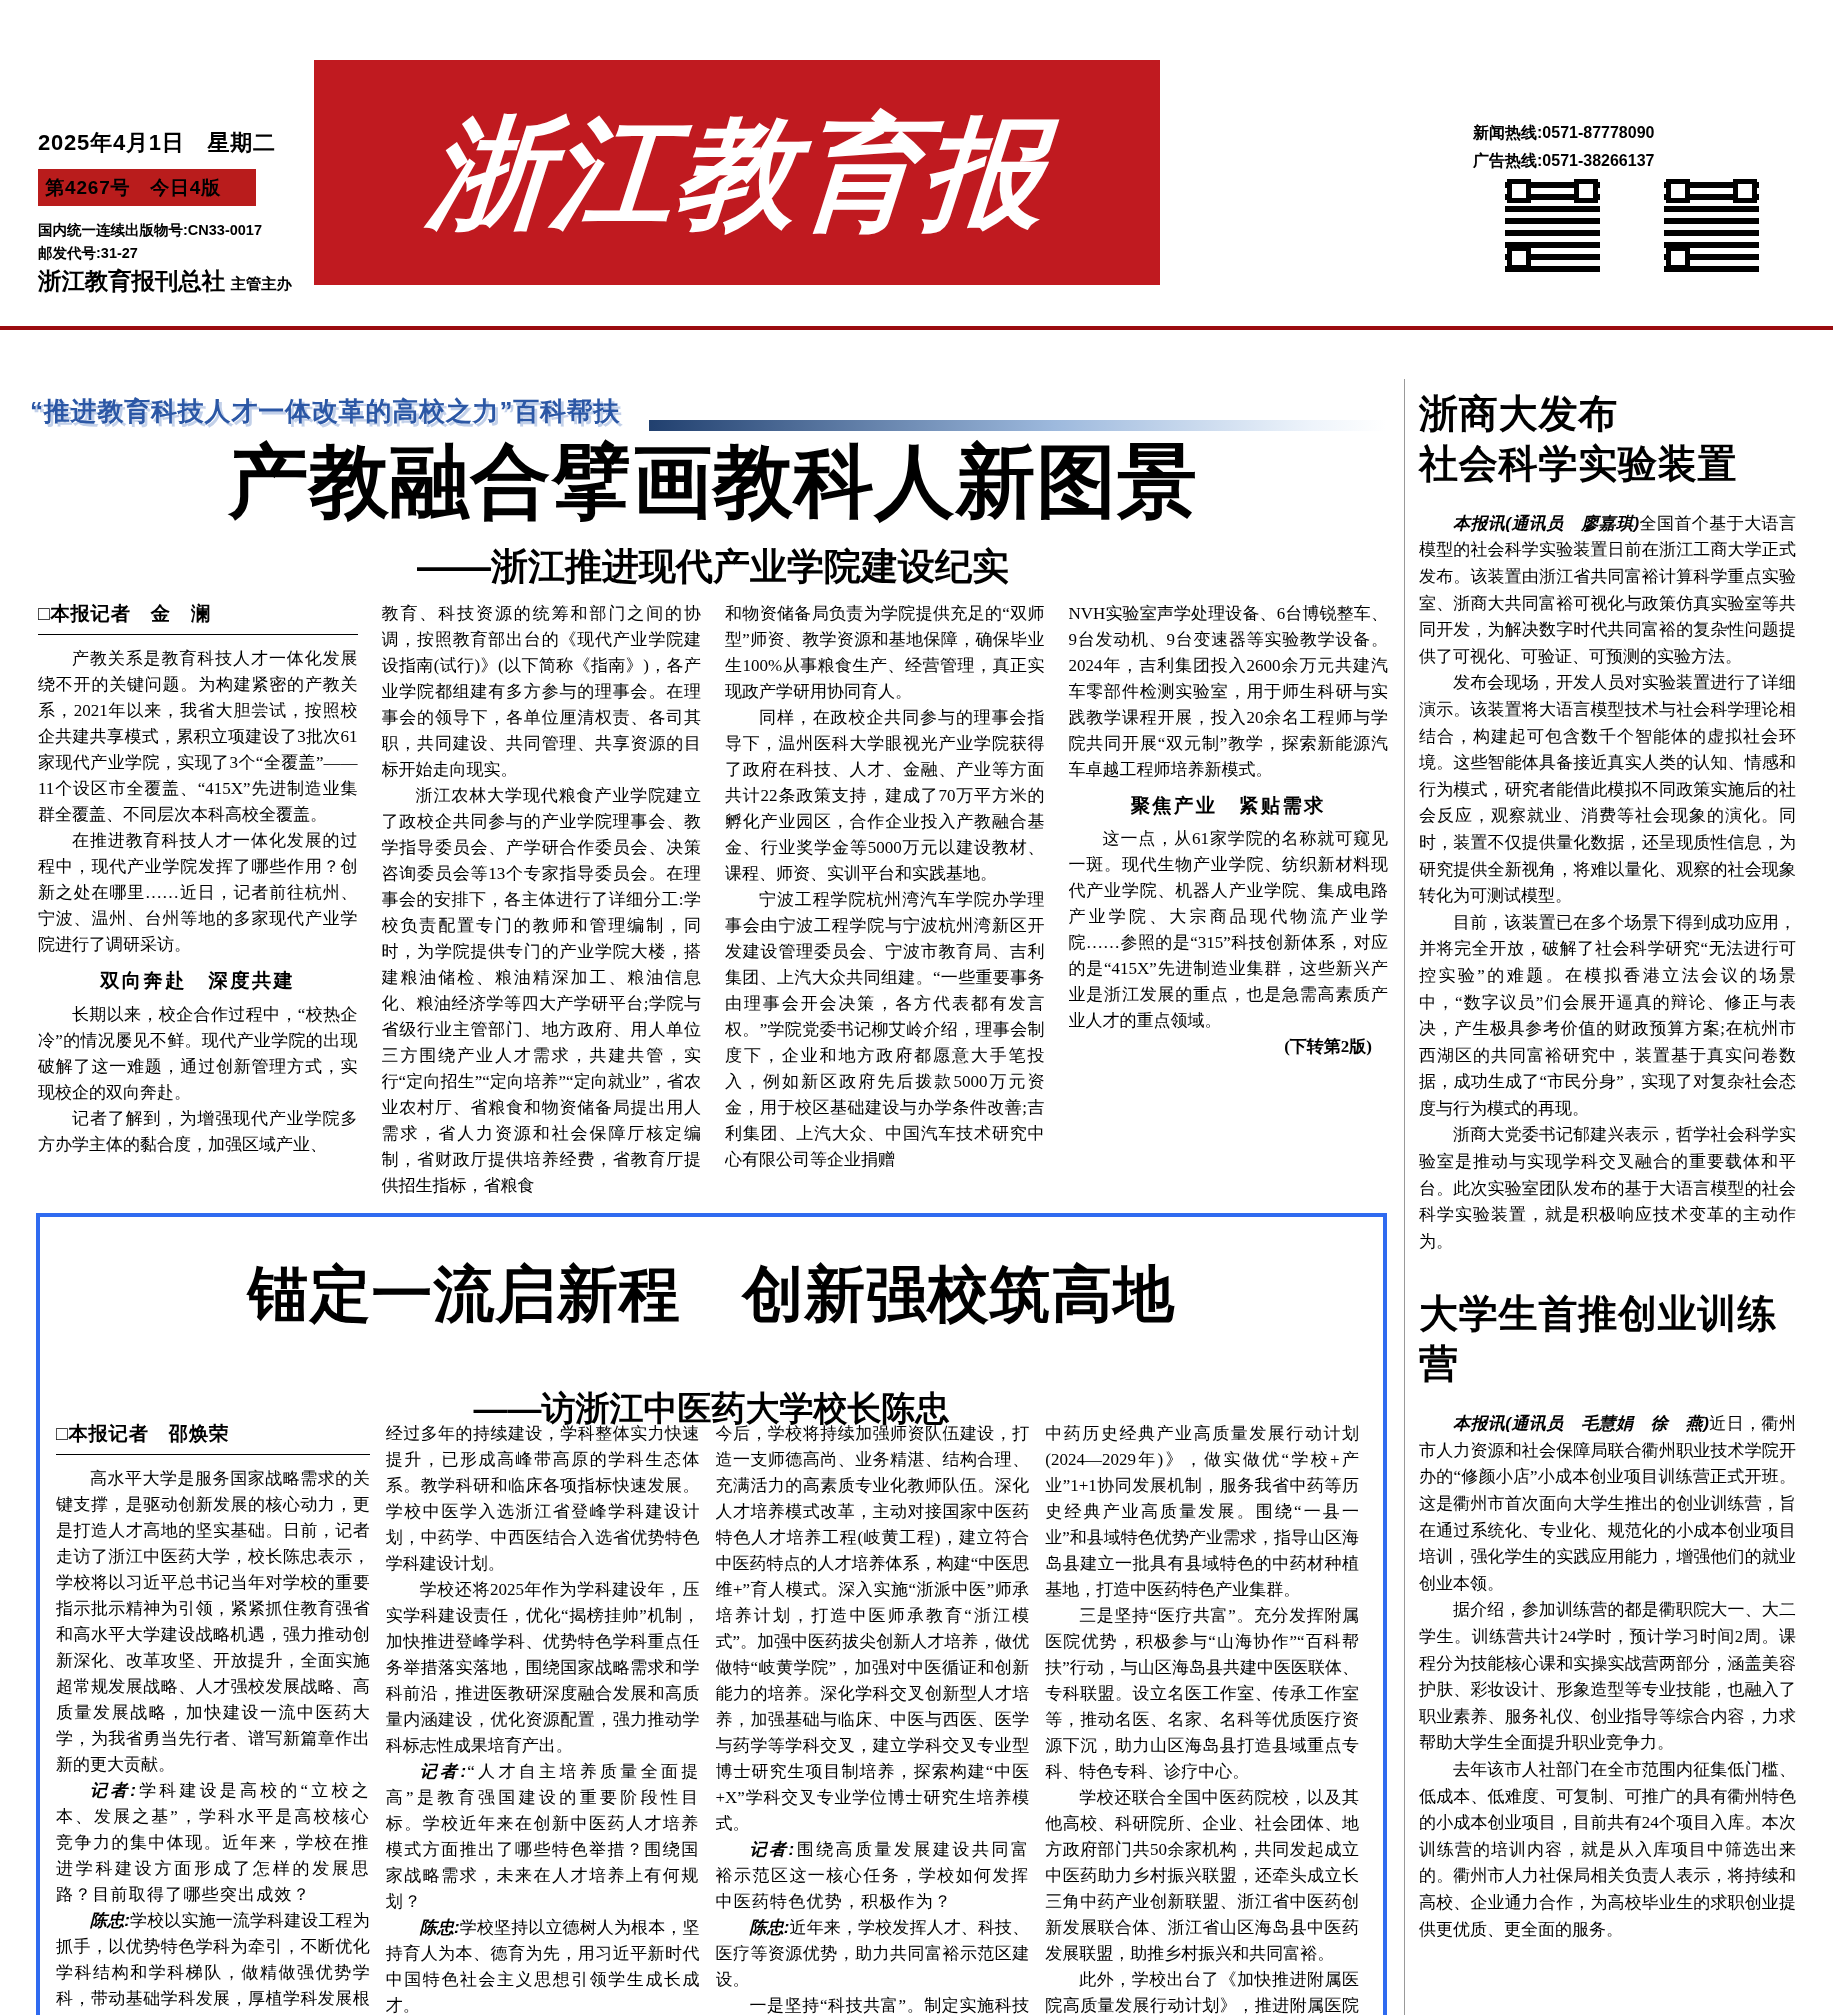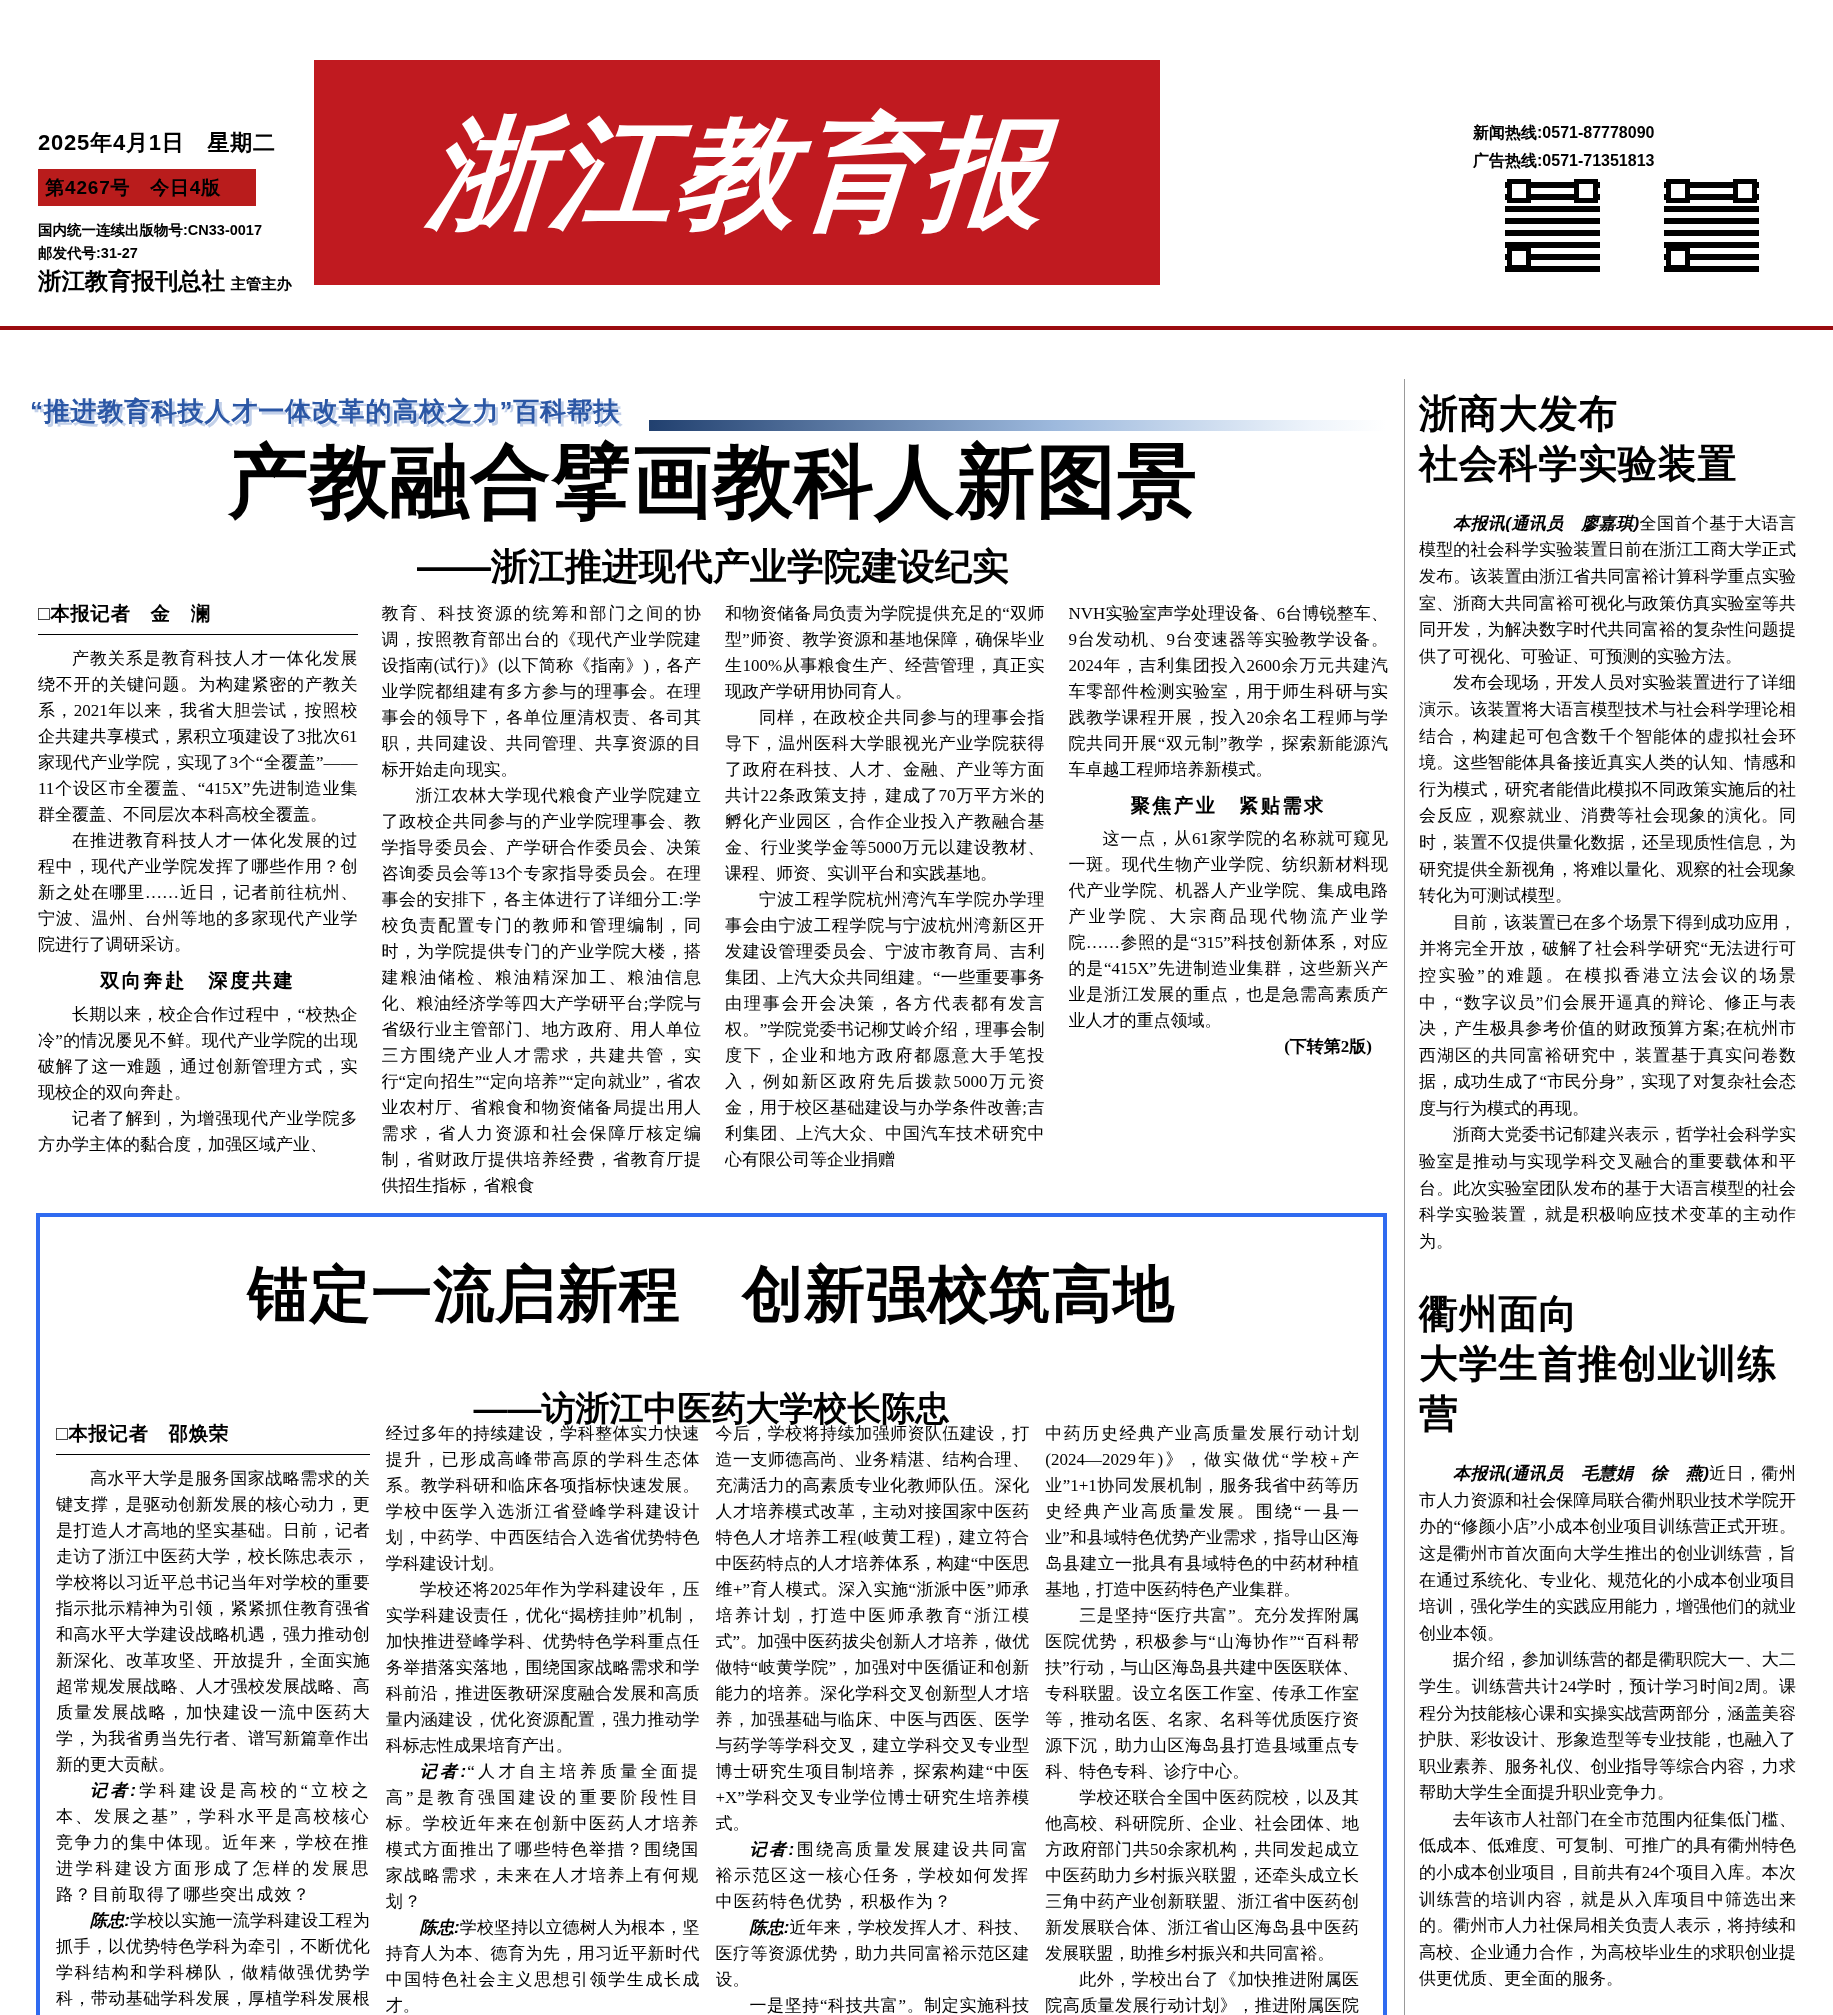--- a/index.html
+++ b/index.html
@@ -74,21 +74,21 @@
   <div class="abs cn-line">国内统一连续出版物号:CN33-0017</div>
   <div class="abs postal-line">邮发代号:31-27</div>
   <div class="abs publisher">
     <span>浙江教育报刊总社</span><small>主管主办</small>
   </div>
   <div class="abs mast-box">
     <div class="mast-title">浙江教育报</div>
   </div>
   <div class="abs hotlines">
     <div>新闻热线:0571-87778090</div>
-    <div>广告热线:0571-71351813</div>
+    <div>广告热线:0571-38266137</div>
   </div>
   <div class="abs qr" style="left:1505px;">
     <div class="f f1"></div>
       <div class="f f2"></div>
       <div class="f f3"></div>
   </div>
   <div class="abs qr" style="left:1664px;">
     <div class="f f1"></div>
       <div class="f f2"></div>
       <div class="f f3"></div>
@@ -134,21 +134,20 @@
       </div>
       <div class="side-body">
           <div class="it it-p"><b>本报讯(通讯员　廖嘉琪)</b>全国首个基于大语言模型的社会科学实验装置日前在浙江工商大学正式发布。该装置由浙江省共同富裕计算科学重点实验室、浙商大共同富裕可视化与政策仿真实验室等共同开发，为解决数字时代共同富裕的复杂性问题提供了可视化、可验证、可预测的实验方法。</div>
           <div class="it it-p">发布会现场，开发人员对实验装置进行了详细演示。该装置将大语言模型技术与社会科学理论相结合，构建起可包含数千个智能体的虚拟社会环境。这些智能体具备接近真实人类的认知、情感和行为模式，研究者能借此模拟不同政策实施后的社会反应，观察就业、消费等社会现象的演化。同时，装置不仅提供量化数据，还呈现质性信息，为研究提供全新视角，将难以量化、观察的社会现象转化为可测试模型。</div>
           <div class="it it-p">目前，该装置已在多个场景下得到成功应用，并将完全开放，破解了社会科学研究“无法进行可控实验”的难题。在模拟香港立法会议的场景中，“数字议员”们会展开逼真的辩论、修正与表决，产生极具参考价值的财政预算方案;在杭州市西湖区的共同富裕研究中，装置基于真实问卷数据，成功生成了“市民分身”，实现了对复杂社会态度与行为模式的再现。</div>
           <div class="it it-p">浙商大党委书记郁建兴表示，哲学社会科学实验室是推动与实现学科交叉融合的重要载体和平台。此次实验室团队发布的基于大语言模型的社会科学实验装置，就是积极响应技术变革的主动作为。</div>
         </div>
     </div>
     <div class="side-art">
       <div class="side-title">
-        <div>衢州面向</div>
         <div>大学生首推创业训练营</div>
       </div>
       <div class="side-body">
           <div class="it it-p"><b>本报讯(通讯员　毛慧娟　徐　燕)</b>近日，衢州市人力资源和社会保障局联合衢州职业技术学院开办的“修颜小店”小成本创业项目训练营正式开班。这是衢州市首次面向大学生推出的创业训练营，旨在通过系统化、专业化、规范化的小成本创业项目培训，强化学生的实践应用能力，增强他们的就业创业本领。</div>
           <div class="it it-p">据介绍，参加训练营的都是衢职院大一、大二学生。训练营共计24学时，预计学习时间2周。课程分为技能核心课和实操实战营两部分，涵盖美容护肤、彩妆设计、形象造型等专业技能，也融入了职业素养、服务礼仪、创业指导等综合内容，力求帮助大学生全面提升职业竞争力。</div>
           <div class="it it-p">去年该市人社部门在全市范围内征集低门槛、低成本、低难度、可复制、可推广的具有衢州特色的小成本创业项目，目前共有24个项目入库。本次训练营的培训内容，就是从入库项目中筛选出来的。衢州市人力社保局相关负责人表示，将持续和高校、企业通力合作，为高校毕业生的求职创业提供更优质、更全面的服务。</div>
         </div>
     </div>
 
   </div>

